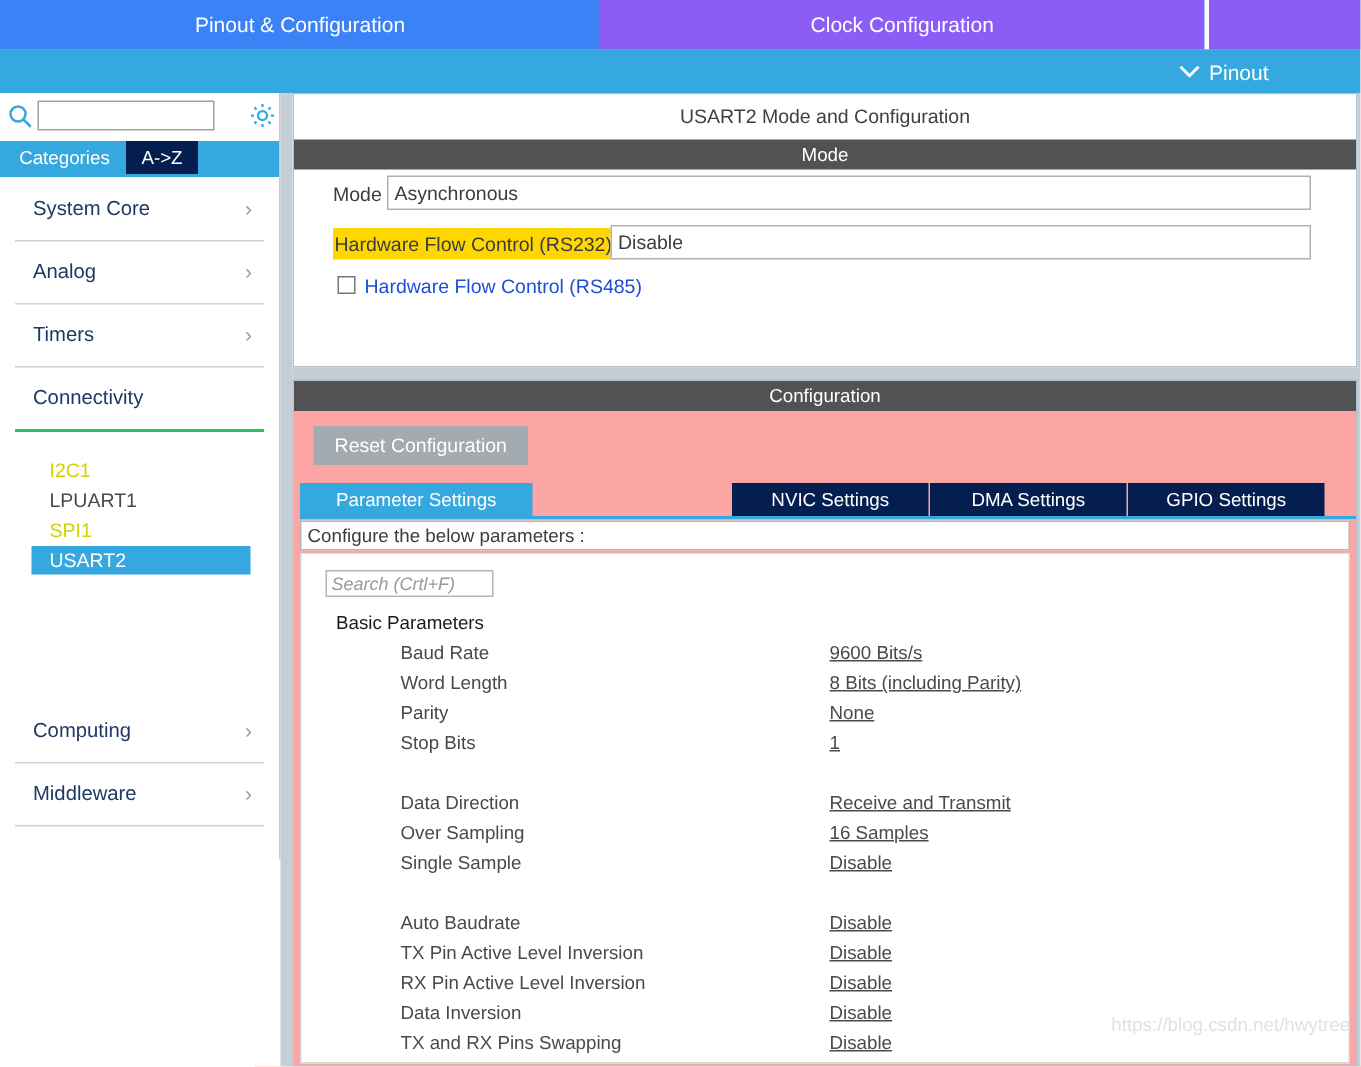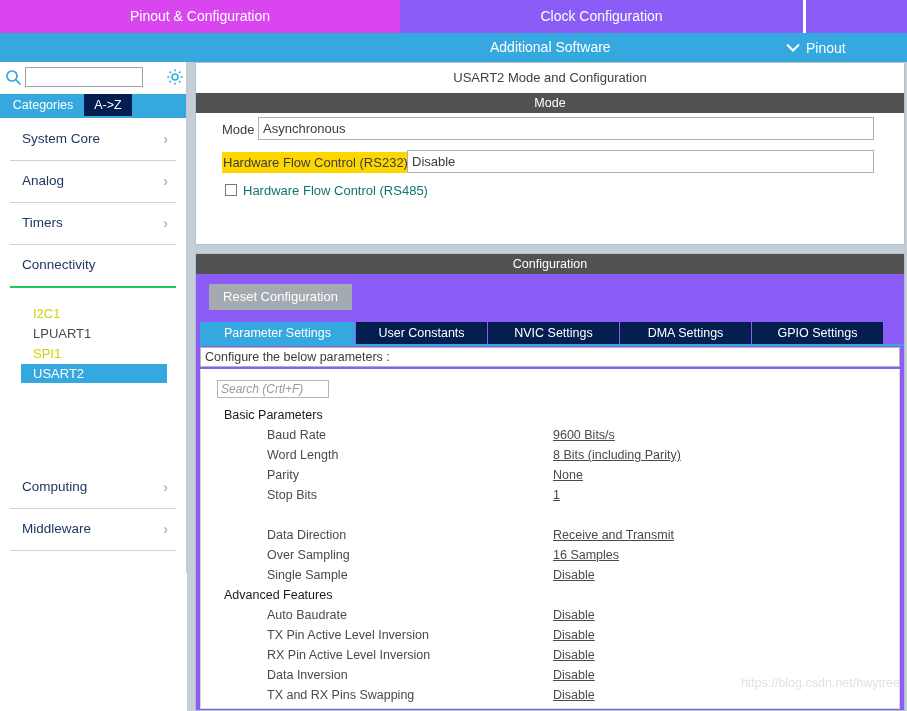--- a/index.html
+++ b/index.html
@@ -29,21 +29,21 @@
     top: 0;
     height: 33px;
     line-height: 33px;
     text-align: center;
     font-size: 14px;
     color: #ffffff;
     white-space: nowrap;
     overflow: hidden;
   }
   .top-tab.active {
-    background: #d946ef;
+    background: #3b82f6;
   }
   .top-tab.inactive {
     background: #8b5cf6;
   }
   #tab-pinout-config { left: 0; width: 400px; }
   #tab-clock-config  { left: 400px; width: 403px; }
   #tab-extra         { left: 806px; width: 101px; }
   #top-sep {
     position: absolute;
     left: 803px; top: 0;
@@ -279,30 +279,30 @@
     width: 12px; height: 12px;
     box-sizing: border-box;
     border: 1px solid #767676;
     background: #ffffff;
   }
   #hfc485-label {
     position: absolute;
     left: 18px; top: 0;
     height: 18px; line-height: 18px;
     font-size: 13px;
-    color: #0f766e;
+    color: #1d4ed8;
     white-space: nowrap;
   }
 
   
   #config-box {
     position: absolute;
     left: 0; top: 191px;
     width: 710px; height: 458px;
-    background: #8b5cf6;
+    background: #fca5a5;
     border: 1px solid #b6c2cb;
     box-sizing: border-box;
   }
   #config-bar { top: 0; }
 
   #reset-btn {
     position: absolute;
     left: 13px; top: 30px;
     width: 143px; height: 26px;
     background: #a3aab0;
@@ -429,21 +429,20 @@
 <body>
 
 <div id="topbar">
   <div class="top-tab active" id="tab-pinout-config">Pinout &amp; Configuration</div>
   <div class="top-tab inactive" id="tab-clock-config">Clock Configuration</div>
   <div class="top-tab inactive" id="tab-extra"></div>
   <div id="top-sep"></div>
 </div>
 
 <div id="secondbar">
-  <div id="addl-software">Additional Software</div>
   <div id="pinout-drop">
     <span class="chev">
       <svg width="14" height="9" viewBox="0 0 14 9">
         <path d="M1 1.5 L7 7.5 L13 1.5" stroke="#ffffff" stroke-width="2" fill="none"></path>
       </svg>
     </span><span>Pinout</span>
   </div>
 </div>
 
 <div id="sidebar">
@@ -533,21 +532,20 @@
     </div>
   </div>
 
   <div id="config-box">
     <div class="section-bar" id="config-bar">Configuration</div>
 
     <div id="reset-btn">Reset Configuration</div>
 
     <div id="inner-tabs">
       <div class="inner-tab active" id="itab-0">Parameter Settings</div>
-      <div class="inner-tab inactive" id="itab-1">User Constants</div>
       <div class="inner-tab inactive" id="itab-2">NVIC Settings</div>
       <div class="inner-tab inactive" id="itab-3">DMA Settings</div>
       <div class="inner-tab inactive" id="itab-4">GPIO Settings</div>
     </div>
     <div id="inner-tabs-underline"></div>
 
     <div id="configure-hint">Configure the below parameters :</div>
 
     <div id="param-area">
       <input id="param-search" type="text" placeholder="Search (Crtl+F)" style="">
@@ -577,24 +575,20 @@
         <span class="param-value">Receive and Transmit</span>
       </div>
       <div class="param-row" style="top:176px;">
         <span class="param-name child">Over Sampling</span>
         <span class="param-value">16 Samples</span>
       </div>
       <div class="param-row" style="top:196px;">
         <span class="param-name child">Single Sample</span>
         <span class="param-value">Disable</span>
       </div>
-      <div class="param-row" style="top:216px;">
-        <span class="param-name group">Advanced Features</span>
-        <span class="param-value"></span>
-      </div>
       <div class="param-row" style="top:236px;">
         <span class="param-name child">Auto Baudrate</span>
         <span class="param-value">Disable</span>
       </div>
       <div class="param-row" style="top:256px;">
         <span class="param-name child">TX Pin Active Level Inversion</span>
         <span class="param-value">Disable</span>
       </div>
       <div class="param-row" style="top:276px;">
         <span class="param-name child">RX Pin Active Level Inversion</span>

